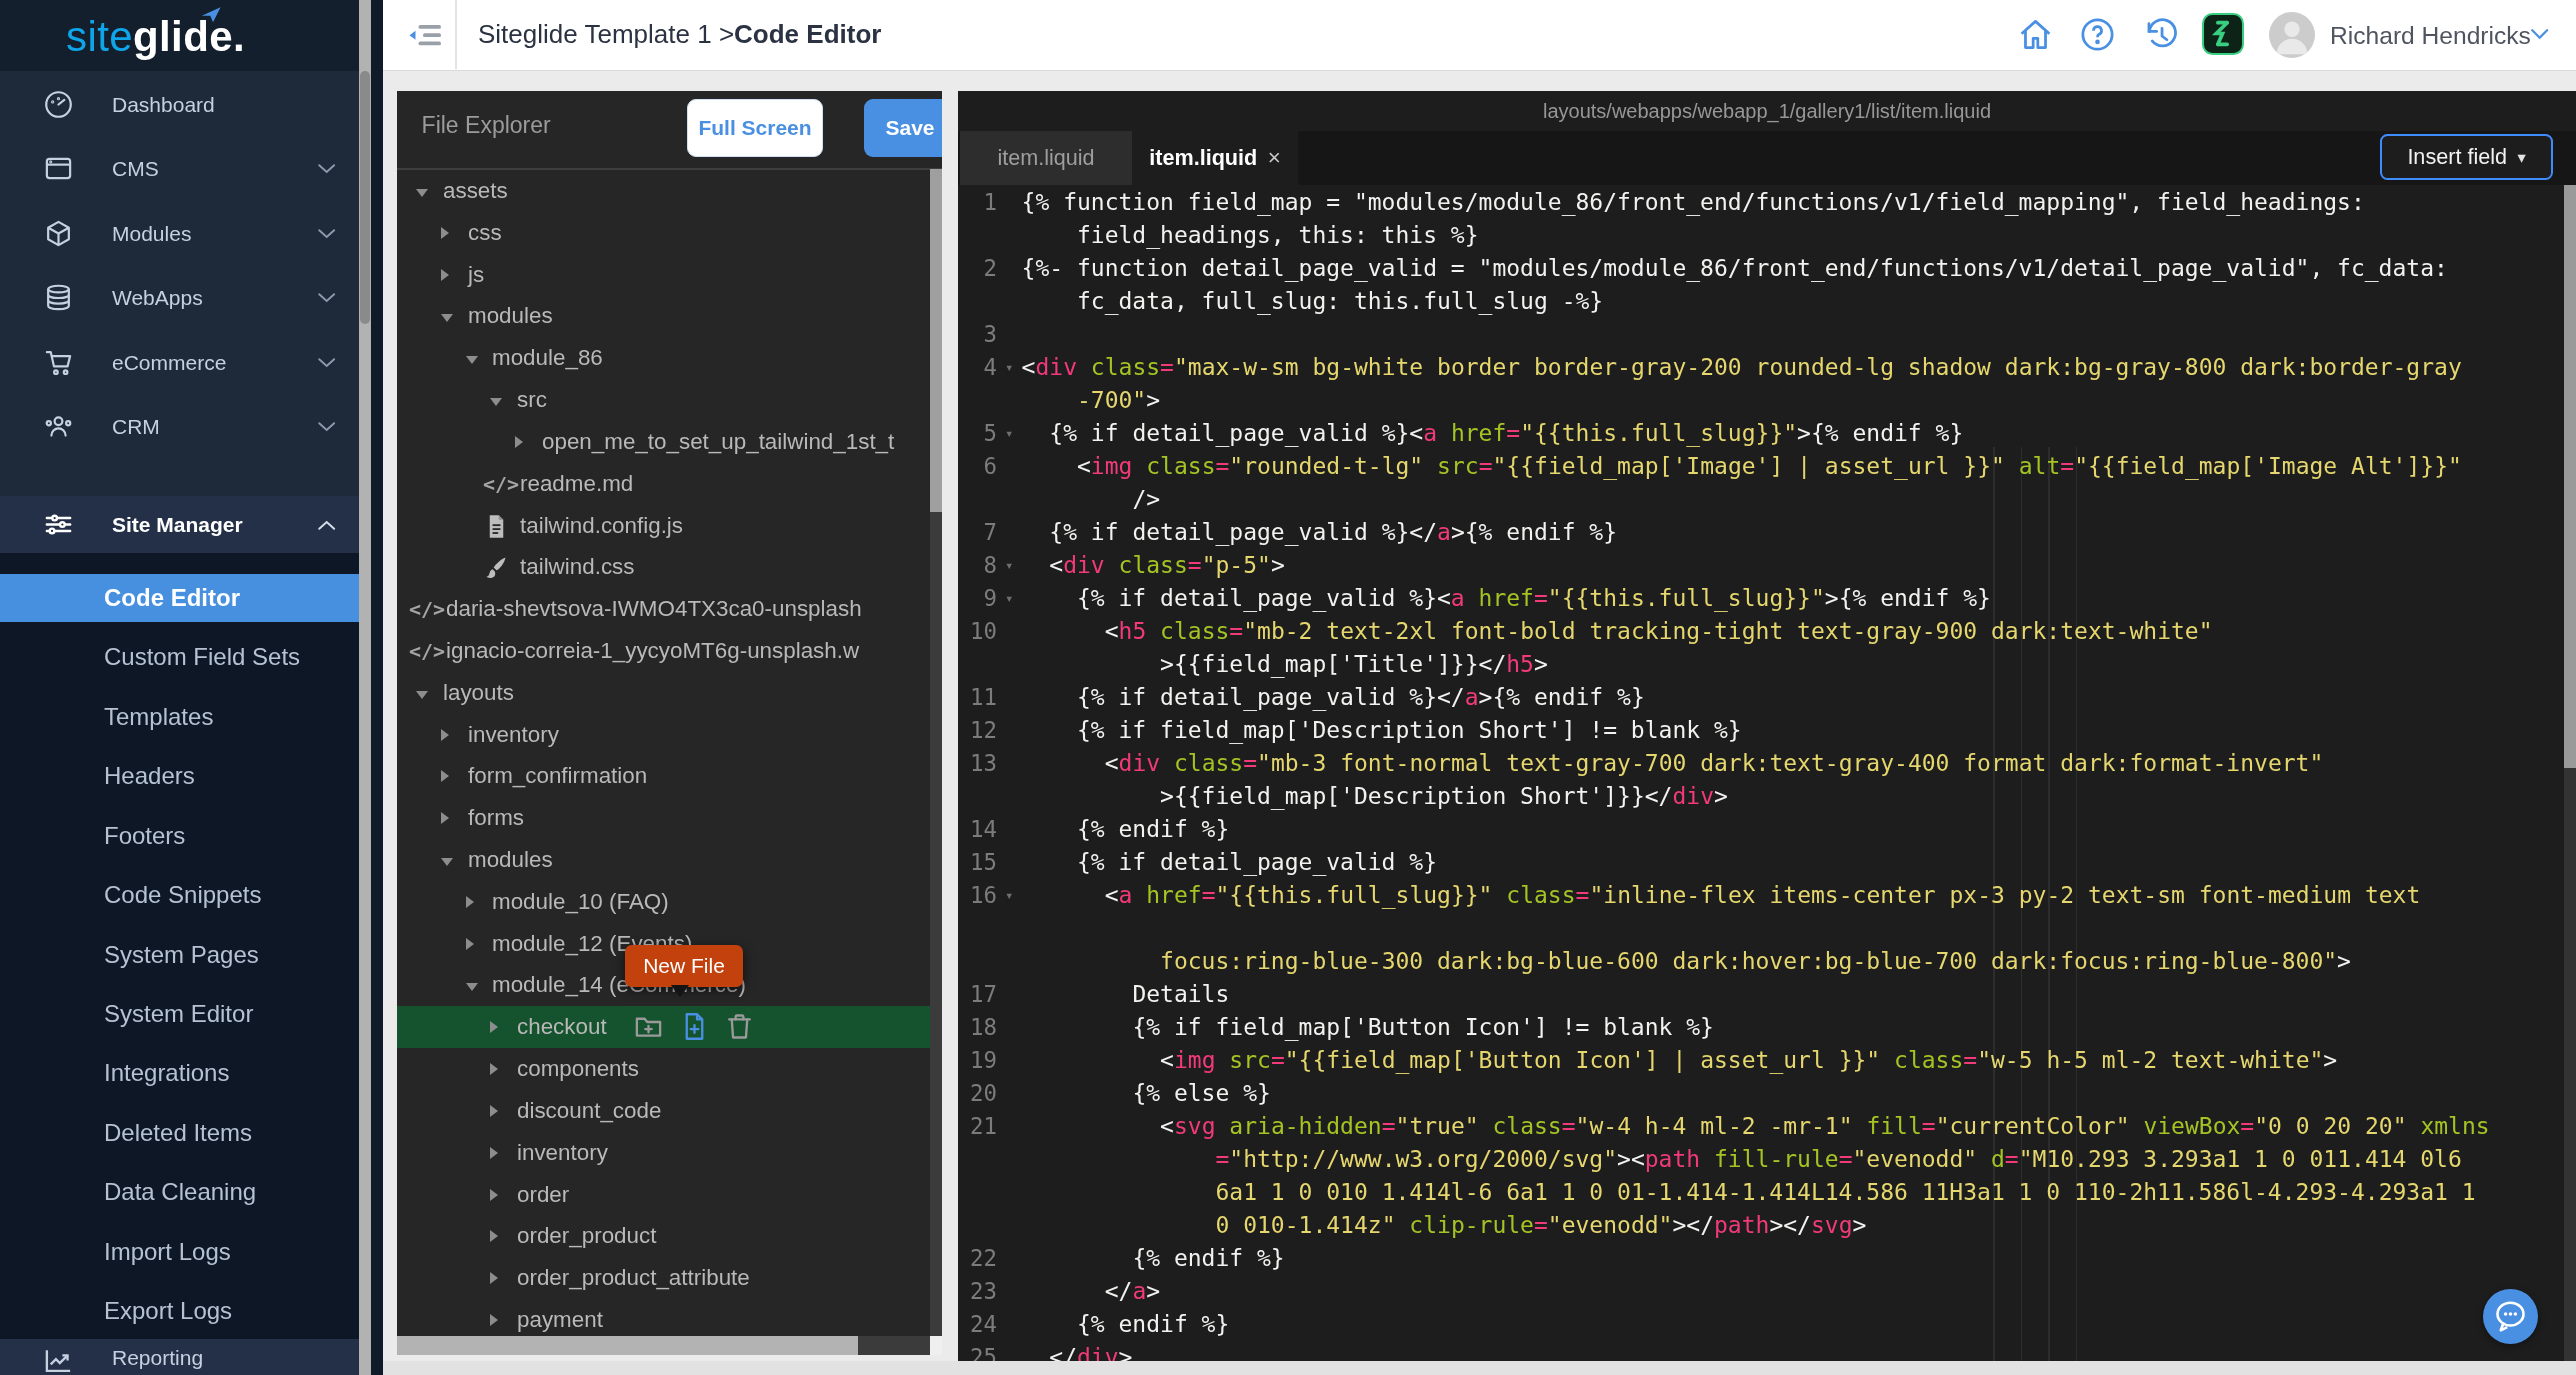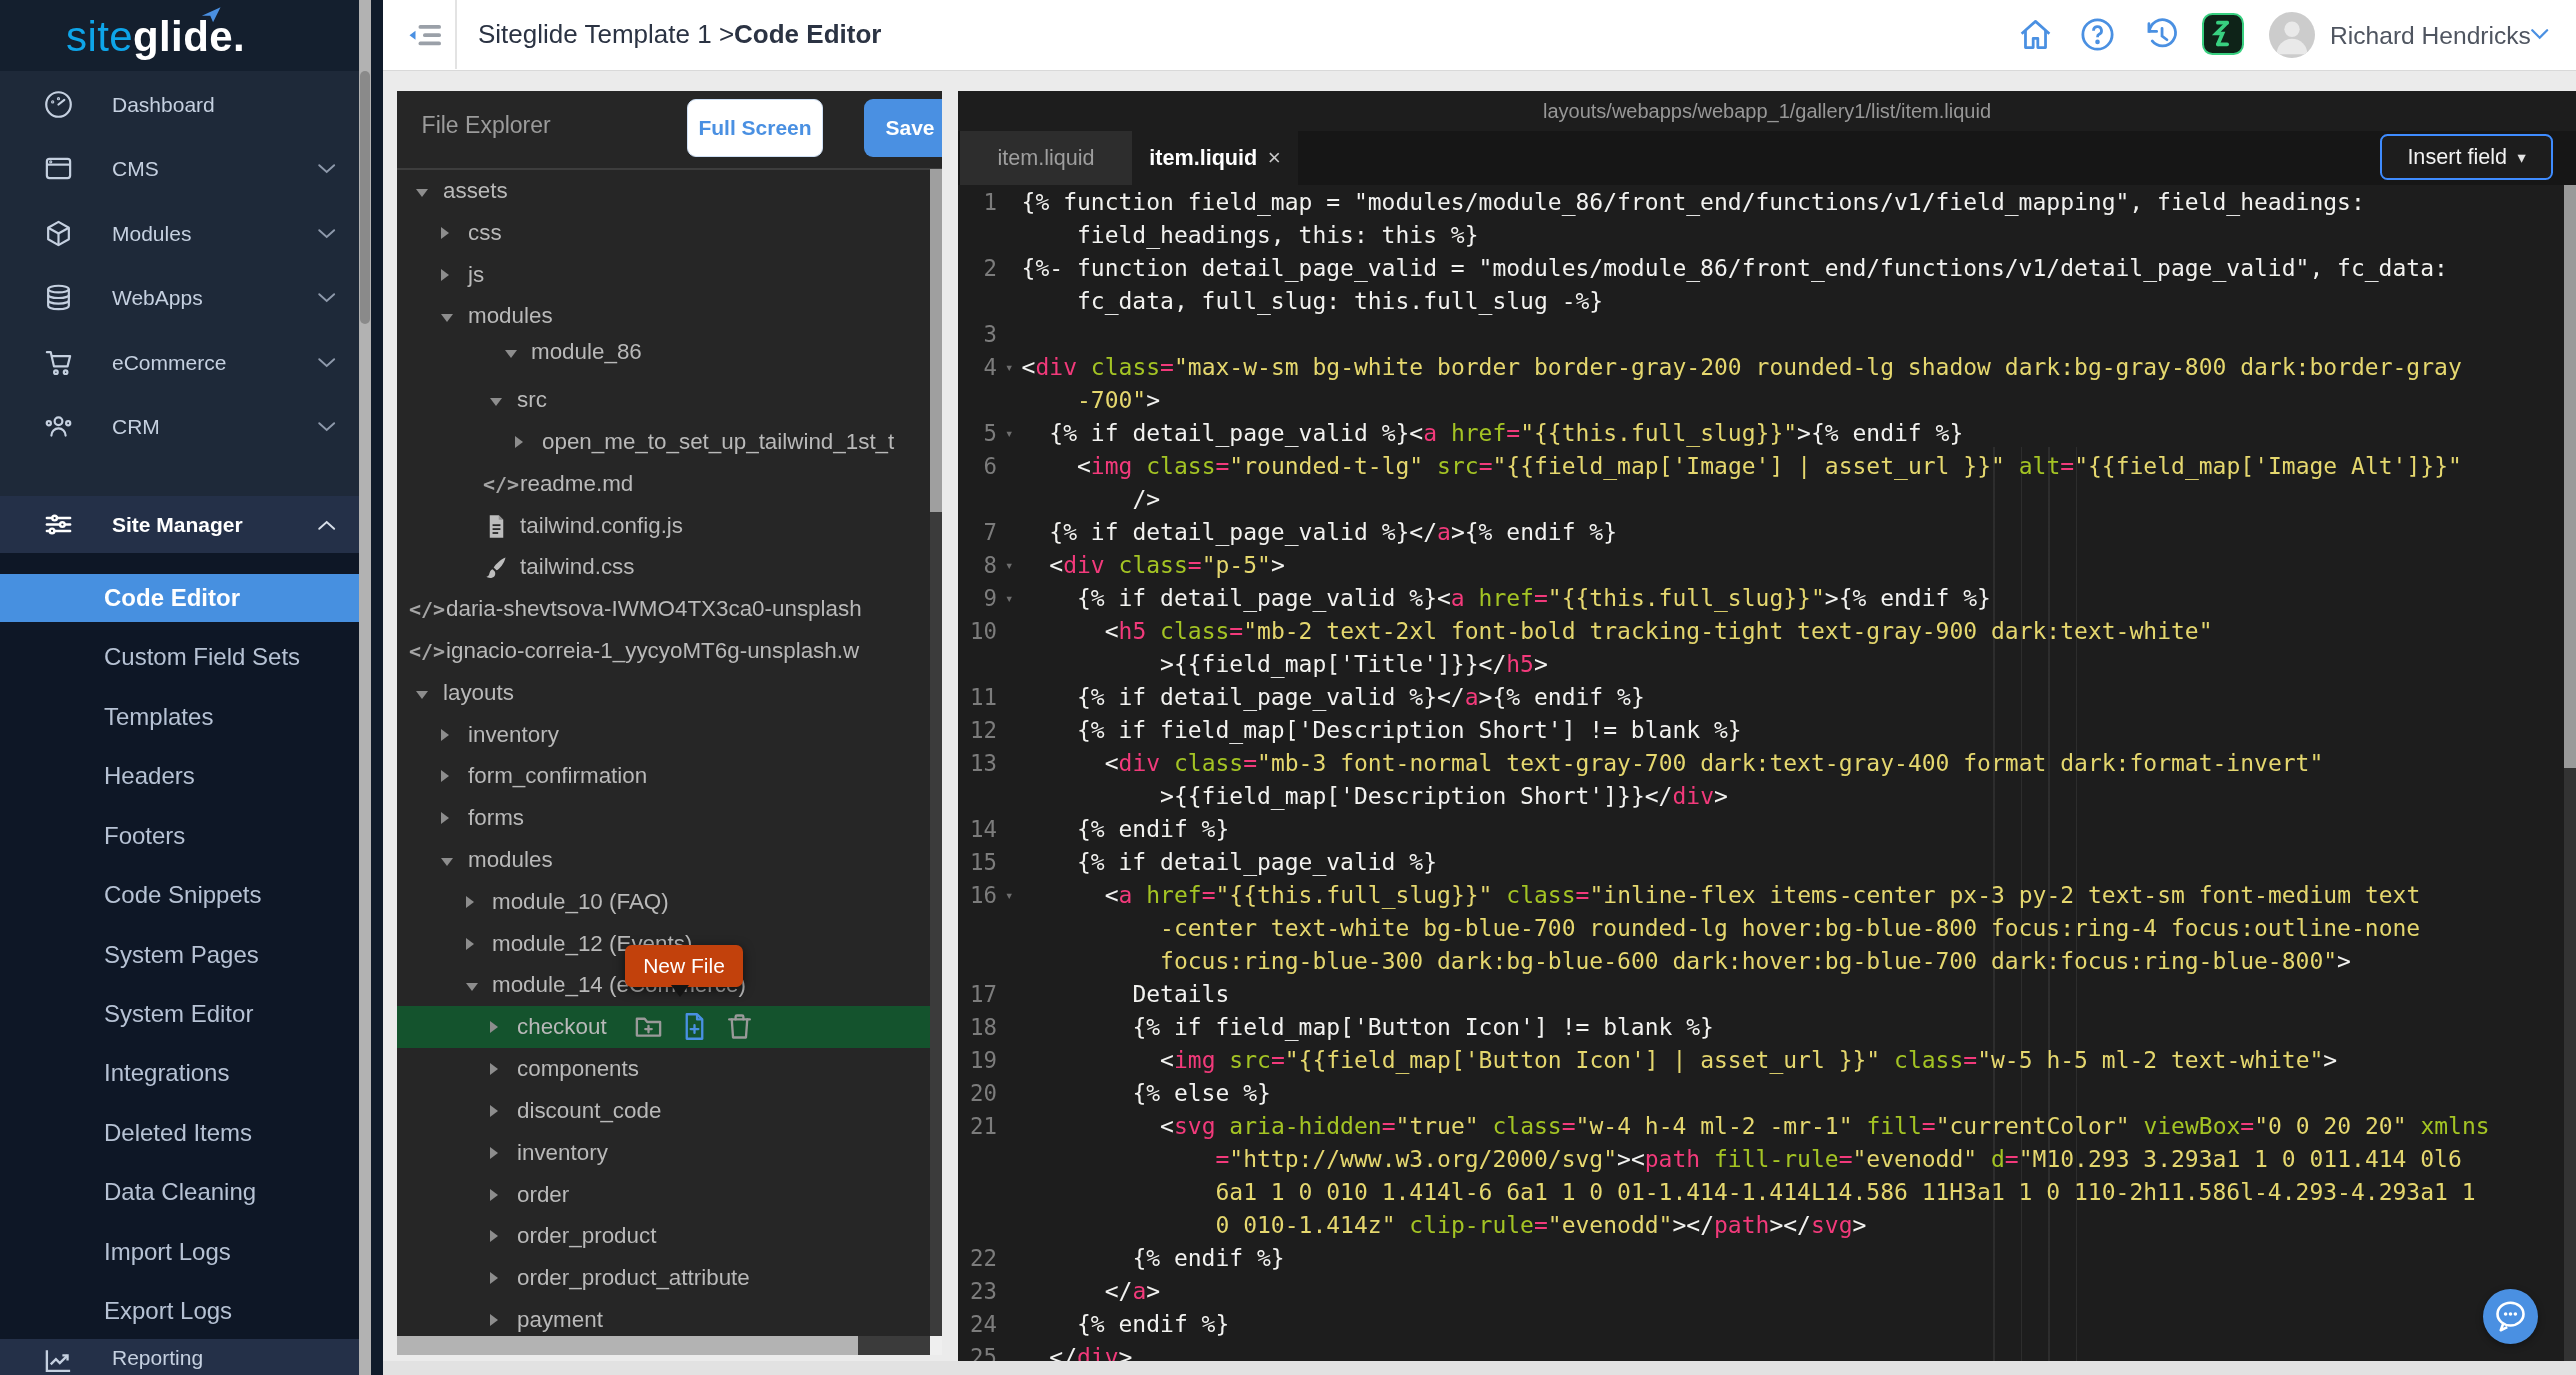--- a/index.html
+++ b/index.html
@@ -299,21 +299,21 @@
           <span class="tw" style="left: 71px;">css</span>
         </div>
         <div class="abs tree-row" style="top: 163px;">
           <span class="chev-closed" style="left: 44px;"></span>
           <span class="tw" style="left: 71px;">js</span>
         </div>
         <div class="abs tree-row" style="top: 204px;">
           <span class="chev-open" style="left: 44px;"></span>
           <span class="tw" style="left: 71px;">modules</span>
         </div>
-        <div class="abs tree-row" style="top: 240px; margin-left: 39px;">
+        <div class="abs tree-row" style="top: 246px;">
           <span class="chev-open" style="left: 69px;"></span>
           <span class="tw" style="left: 95px;">module_86</span>
         </div>
         <div class="abs tree-row" style="top: 288px;">
           <span class="chev-open" style="left: 93px;"></span>
           <span class="tw" style="left: 120px;">src</span>
         </div>
         <div class="abs tree-row" style="top: 330px;">
           <span class="chev-closed" style="left: 118px;"></span>
           <span class="tw" style="left: 145px;">open_me_to_set_up_tailwind_1st_t</span>
@@ -477,21 +477,21 @@
         <div class="crow"><span class="ln">9</span><span class="fold">▾</span><span class="ct"><span>    </span><span class="w">{% if detail_page_valid %}&lt;</span><span class="p">a</span><span class="w"> </span><span class="g">href</span><span class="p">=</span><span class="y">"{{this.full_slug}}"</span><span class="w">&gt;{% endif %}</span></span></div>
         <div class="crow"><span class="ln">10</span><span class="fold"></span><span class="ct"><span>      </span><span class="w">&lt;</span><span class="p">h5</span><span class="w"> </span><span class="g">class</span><span class="p">=</span><span class="y">"mb-2 text-2xl font-bold tracking-tight text-gray-900 dark:text-white"</span></span></div>
         <div class="crow"><span class="ln"></span><span class="fold"></span><span class="ct"><span>          </span><span class="w">&gt;{{field_map['Title']}}&lt;/</span><span class="p">h5</span><span class="w">&gt;</span></span></div>
         <div class="crow"><span class="ln">11</span><span class="fold"></span><span class="ct"><span>    </span><span class="w">{% if detail_page_valid %}&lt;/</span><span class="p">a</span><span class="w">&gt;{% endif %}</span></span></div>
         <div class="crow"><span class="ln">12</span><span class="fold"></span><span class="ct"><span>    </span><span class="w">{% if field_map['Description Short'] != blank %}</span></span></div>
         <div class="crow"><span class="ln">13</span><span class="fold"></span><span class="ct"><span>      </span><span class="w">&lt;</span><span class="p">div</span><span class="w"> </span><span class="g">class</span><span class="p">=</span><span class="y">"mb-3 font-normal text-gray-700 dark:text-gray-400 format dark:format-invert"</span></span></div>
         <div class="crow"><span class="ln"></span><span class="fold"></span><span class="ct"><span>          </span><span class="w">&gt;{{field_map['Description Short']}}&lt;/</span><span class="p">div</span><span class="w">&gt;</span></span></div>
         <div class="crow"><span class="ln">14</span><span class="fold"></span><span class="ct"><span>    </span><span class="w">{% endif %}</span></span></div>
         <div class="crow"><span class="ln">15</span><span class="fold"></span><span class="ct"><span>    </span><span class="w">{% if detail_page_valid %}</span></span></div>
         <div class="crow"><span class="ln">16</span><span class="fold">▾</span><span class="ct"><span>      </span><span class="w">&lt;</span><span class="p">a</span><span class="w"> </span><span class="g">href</span><span class="p">=</span><span class="y">"{{this.full_slug}}"</span><span class="w"> </span><span class="g">class</span><span class="p">=</span><span class="y">"inline-flex items-center px-3 py-2 text-sm font-medium text</span></span></div>
-        <div class="crow"><span class="ln"></span><span class="fold"></span><span class="ct"><span>          </span><span class="y">-center text-white bg-blue-700 rounded-lg hover:bg-blue-800 focus:ring-4 focus:outline-none</span></span></div>
+        <div class="crow"><span class="ln"></span><span class="fold"></span></div>
         <div class="crow"><span class="ln"></span><span class="fold"></span><span class="ct"><span>          </span><span class="y">focus:ring-blue-300 dark:bg-blue-600 dark:hover:bg-blue-700 dark:focus:ring-blue-800"</span><span class="w">&gt;</span></span></div>
         <div class="crow"><span class="ln">17</span><span class="fold"></span><span class="ct"><span>        </span><span class="w">Details</span></span></div>
         <div class="crow"><span class="ln">18</span><span class="fold"></span><span class="ct"><span>        </span><span class="w">{% if field_map['Button Icon'] != blank %}</span></span></div>
         <div class="crow"><span class="ln">19</span><span class="fold"></span><span class="ct"><span>          </span><span class="w">&lt;</span><span class="p">img</span><span class="w"> </span><span class="g">src</span><span class="p">=</span><span class="y">"{{field_map['Button Icon'] | asset_url }}"</span><span class="w"> </span><span class="g">class</span><span class="p">=</span><span class="y">"w-5 h-5 ml-2 text-white"</span><span class="w">&gt;</span></span></div>
         <div class="crow"><span class="ln">20</span><span class="fold"></span><span class="ct"><span>        </span><span class="w">{% else %}</span></span></div>
         <div class="crow"><span class="ln">21</span><span class="fold"></span><span class="ct"><span>          </span><span class="w">&lt;</span><span class="p">svg</span><span class="w"> </span><span class="g">aria-hidden</span><span class="p">=</span><span class="y">"true"</span><span class="w"> </span><span class="g">class</span><span class="p">=</span><span class="y">"w-4 h-4 ml-2 -mr-1"</span><span class="w"> </span><span class="g">fill</span><span class="p">=</span><span class="y">"currentColor"</span><span class="w"> </span><span class="g">viewBox</span><span class="p">=</span><span class="y">"0 0 20 20"</span><span class="w"> </span><span class="g">xmlns</span></span></div>
         <div class="crow"><span class="ln"></span><span class="fold"></span><span class="ct"><span>              </span><span class="p">=</span><span class="y">"http://www.w3.org/2000/svg"</span><span class="w">&gt;&lt;</span><span class="p">path</span><span class="w"> </span><span class="g">fill-rule</span><span class="p">=</span><span class="y">"evenodd"</span><span class="w"> </span><span class="g">d</span><span class="p">=</span><span class="y">"M10.293 3.293a1 1 0 011.414 0l6</span></span></div>
         <div class="crow"><span class="ln"></span><span class="fold"></span><span class="ct"><span>              </span><span class="y">6a1 1 0 010 1.414l-6 6a1 1 0 01-1.414-1.414L14.586 11H3a1 1 0 110-2h11.586l-4.293-4.293a1 1</span></span></div>
         <div class="crow"><span class="ln"></span><span class="fold"></span><span class="ct"><span>              </span><span class="y">0 010-1.414z"</span><span class="w"> </span><span class="g">clip-rule</span><span class="p">=</span><span class="y">"evenodd"</span><span class="w">&gt;&lt;/</span><span class="p">path</span><span class="w">&gt;&lt;/</span><span class="p">svg</span><span class="w">&gt;</span></span></div>
         <div class="crow"><span class="ln">22</span><span class="fold"></span><span class="ct"><span>        </span><span class="w">{% endif %}</span></span></div>

